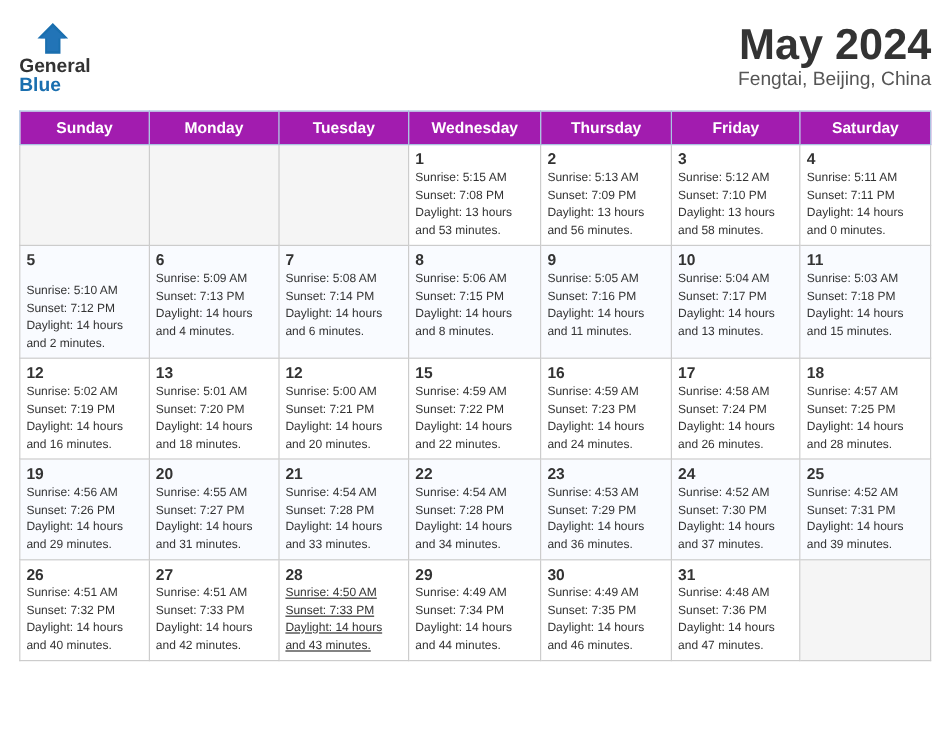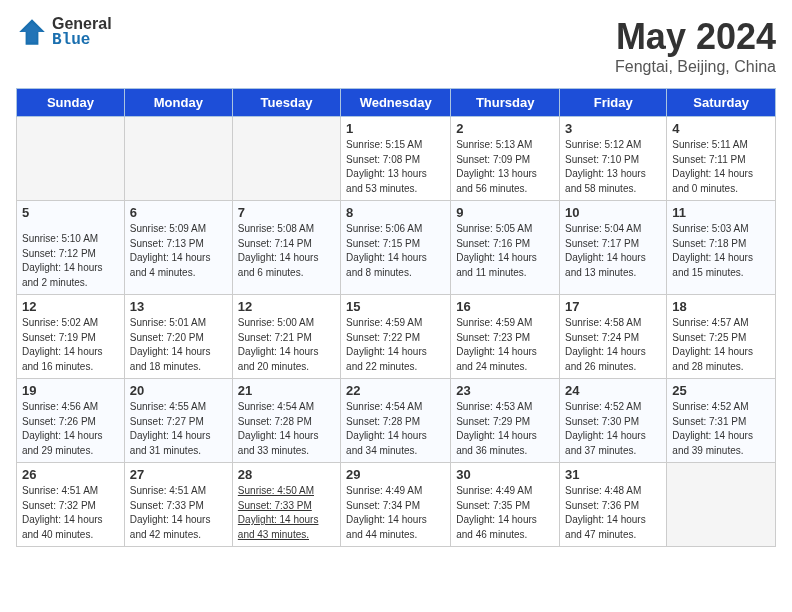--- a/index.html
+++ b/index.html
@@ -12,30 +12,31 @@
     }
     .header {
       display: flex;
       justify-content: space-between;
       align-items: flex-start;
       margin-bottom: 12px;
     }
     .logo {
       display: flex;
       align-items: center;
+      flex-direction: column;
     }
     .logo-text {
       display: flex;
       flex-direction: column;
       font-size: 18px;
       font-weight: bold;
       line-height: 1;
     }
     .logo-general { color: #333; font-size: 16px; font-weight: bold; }
-    .logo-blue { color: #1a6faf; font-size: 16px; font-weight: bold; font-family: Liberation Mono, monospace; }
+    .logo-blue { color: #1a6faf; font-size: 16px; font-weight: bold; }
     .logo-icon {
       width: 32px;
       height: 32px;
       margin-right: 4px;
     }
     .title-block {
       text-align: right;
     }
     .title-month {
       font-size: 36px;
@@ -44,21 +45,21 @@
     }
     .title-location {
       font-size: 16px;
       color: #555;
     }
     .calendar {
       width: 100%;
       border-collapse: collapse;
     }
     .calendar th {
-      background-color: #1d4ed8;
+      background-color: #a21caf;
       color: #fff;
       font-size: 13px;
       font-weight: bold;
       padding: 6px 4px;
       text-align: center;
       border: 1px solid #aac4e0;
     }
     .calendar td {
       border: 1px solid #ccc;
       vertical-align: top;

